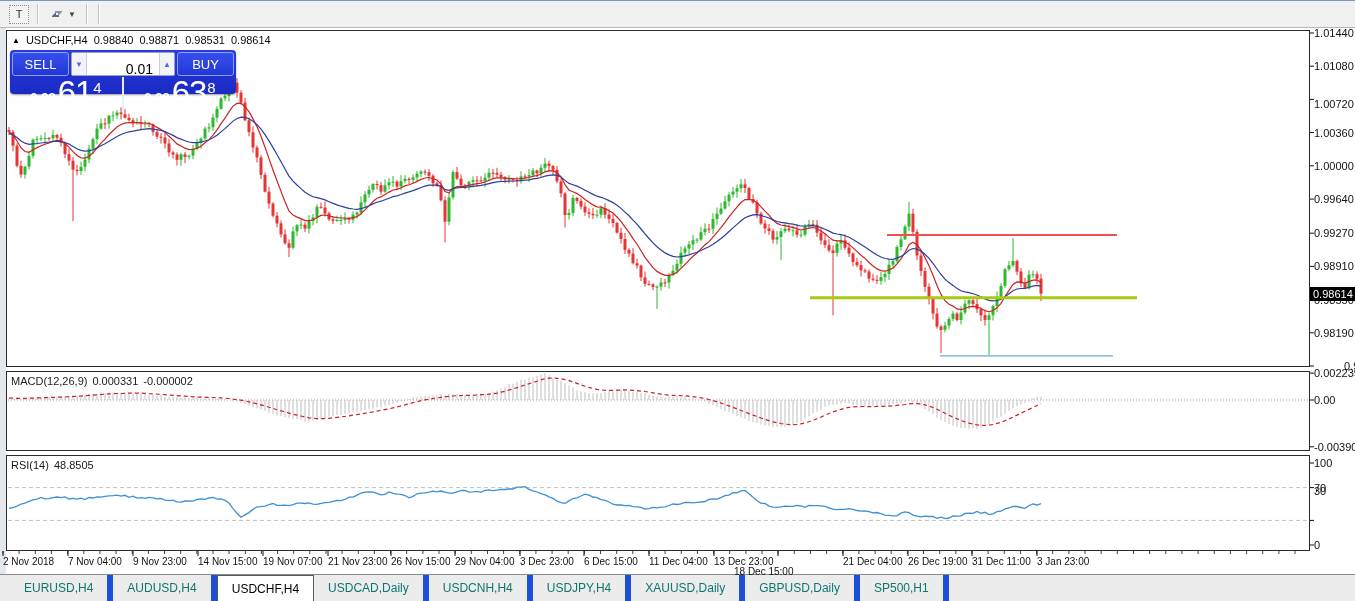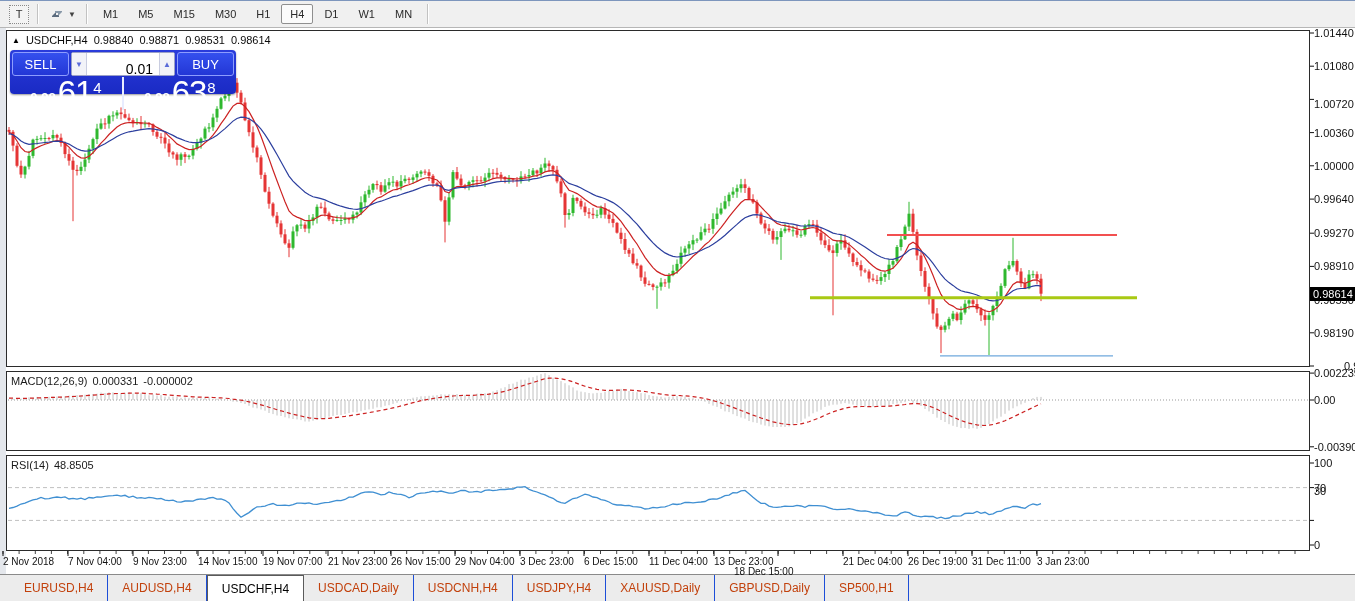--- a/index.html
+++ b/index.html
@@ -58,51 +58,40 @@
   #tp-prices{display:flex;height:33px;margin-top:1px;}
   .tp-half{flex:1;display:flex;align-items:flex-end;justify-content:center;padding-bottom:2px;}
   .tp-half.sell{border-right:2px solid #e8ecff;}
   .p-small{font-size:13px;font-weight:bold;margin-right:2px;line-height:20px;}
   .p-big{font-size:33px;line-height:30px;letter-spacing:-1px;}
   .p-sup{font-size:15px;line-height:12px;transform:translateY(-14px);margin-left:1px;}
   
   #tab-bar{position:absolute;left:0;top:574px;width:1355px;height:27px;background:#ececec;
            border-top:1px solid #8a8a8a;display:flex;align-items:stretch;z-index:2;
            box-sizing:border-box;padding-left:10px;}
-  .tab{display:flex;align-items:center;padding:0 14px;font-size:12px;color:#c2410c;
-       border-right:1px solid #1d4ed8;cursor:pointer;white-space:nowrap;}
+  .tab{display:flex;align-items:center;padding:0 14px;font-size:12px;color:#0f766e;
+       border-right:6px solid #1d4ed8;cursor:pointer;white-space:nowrap;}
   .tab.active{background:#fff;border:1px solid #5a5a5a;border-bottom:none;color:#000;margin-top:0px;}
 </style>
 </head>
 <body>
 
 <div id="app">
 
   <div id="toolbar">
     <div id="t-icon">T</div>
     <div class="tool-sep"></div>
     <div id="arrows-icon">
       <svg width="16" height="14" viewBox="0 0 16 14">
         <path d="M3 9 L7 5 L7 8 L10 8 L10 10 L3 10 Z" fill="#5b6b7d"></path>
         <path d="M13 5 L9 9 L9 6 L6 6 L6 4 L13 4 Z" fill="#8898a8"></path>
       </svg>
       <span class="caret">▼</span>
     </div>
     <div class="tool-sep"></div>
-    <div id="tf-buttons" style="display:flex;">
-        <div class="tf-btn">M1</div>
-        <div class="tf-btn">M5</div>
-        <div class="tf-btn">M15</div>
-        <div class="tf-btn">M30</div>
-        <div class="tf-btn">H1</div>
-        <div class="tf-btn active">H4</div>
-        <div class="tf-btn">D1</div>
-        <div class="tf-btn">W1</div>
-        <div class="tf-btn">MN</div>
-      </div>
     <div class="tool-sep"></div>
   </div>
 
   <div id="left-strip"></div>
   <div class="pane" id="main-pane"></div>
   <div class="pane" id="macd-pane"></div>
   <div class="pane" id="rsi-pane"></div>
   <div id="date-strip"></div>
 
   <div id="ohlc-header">

